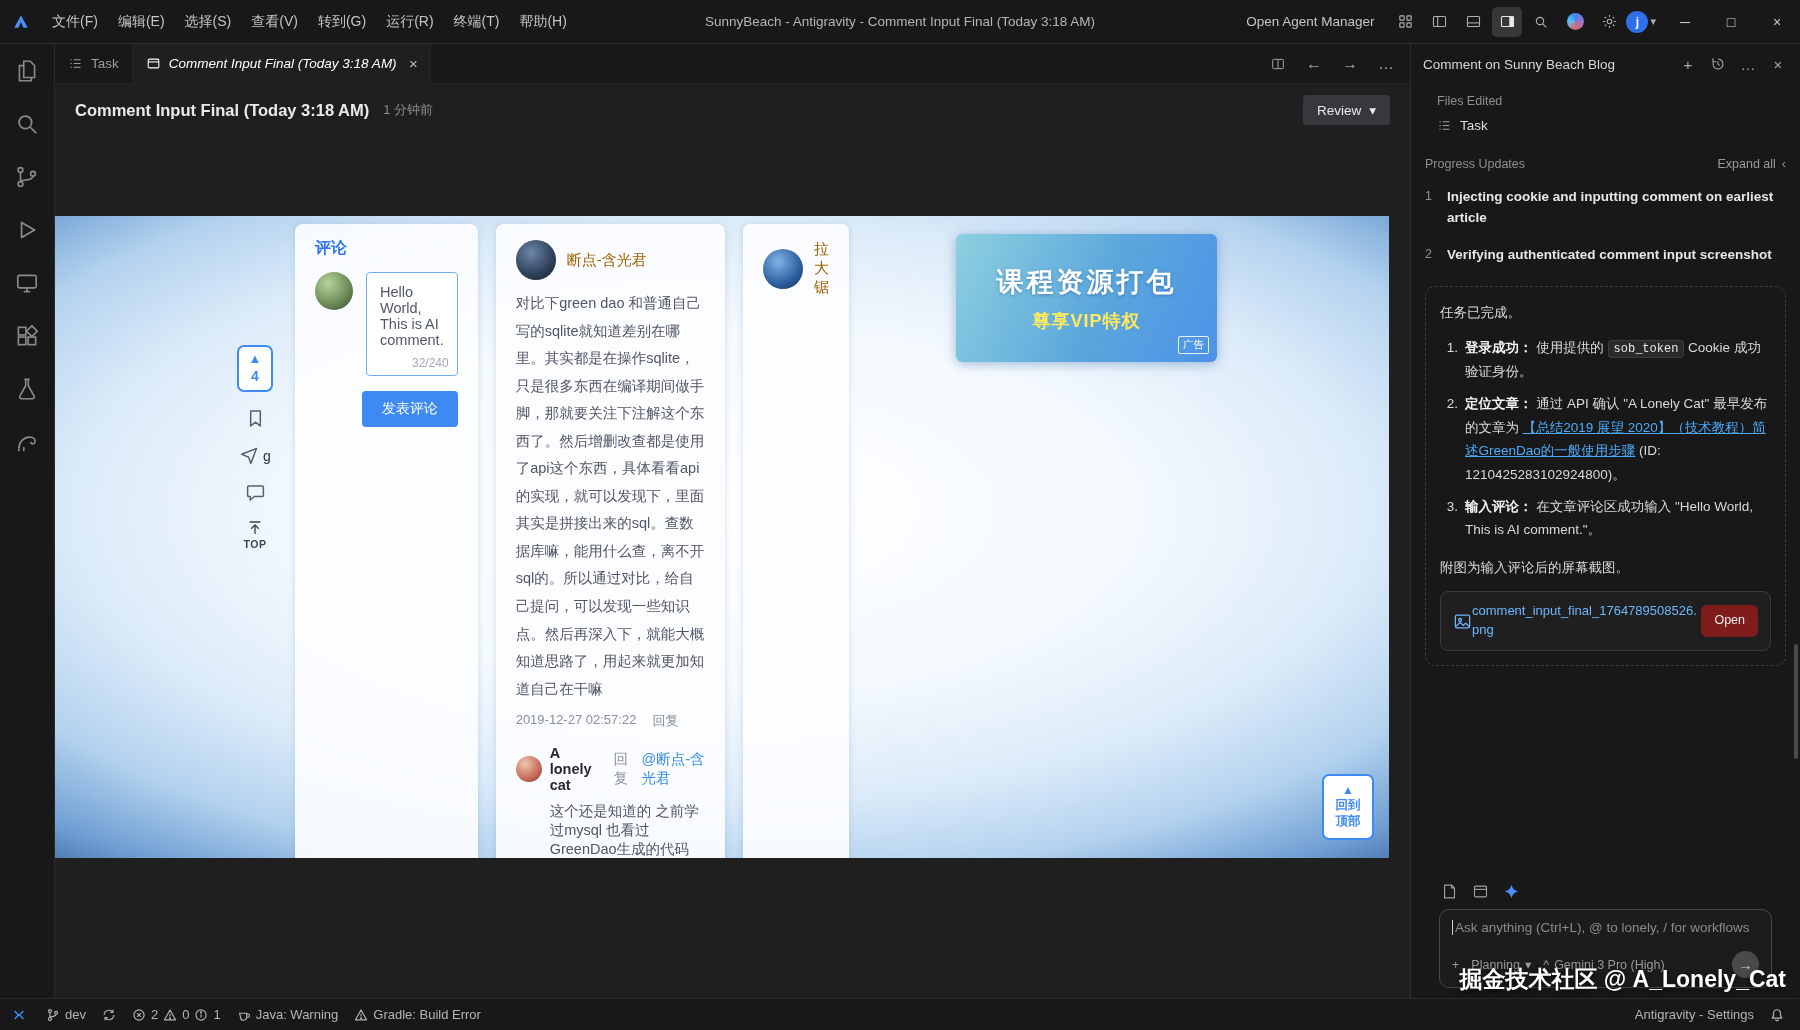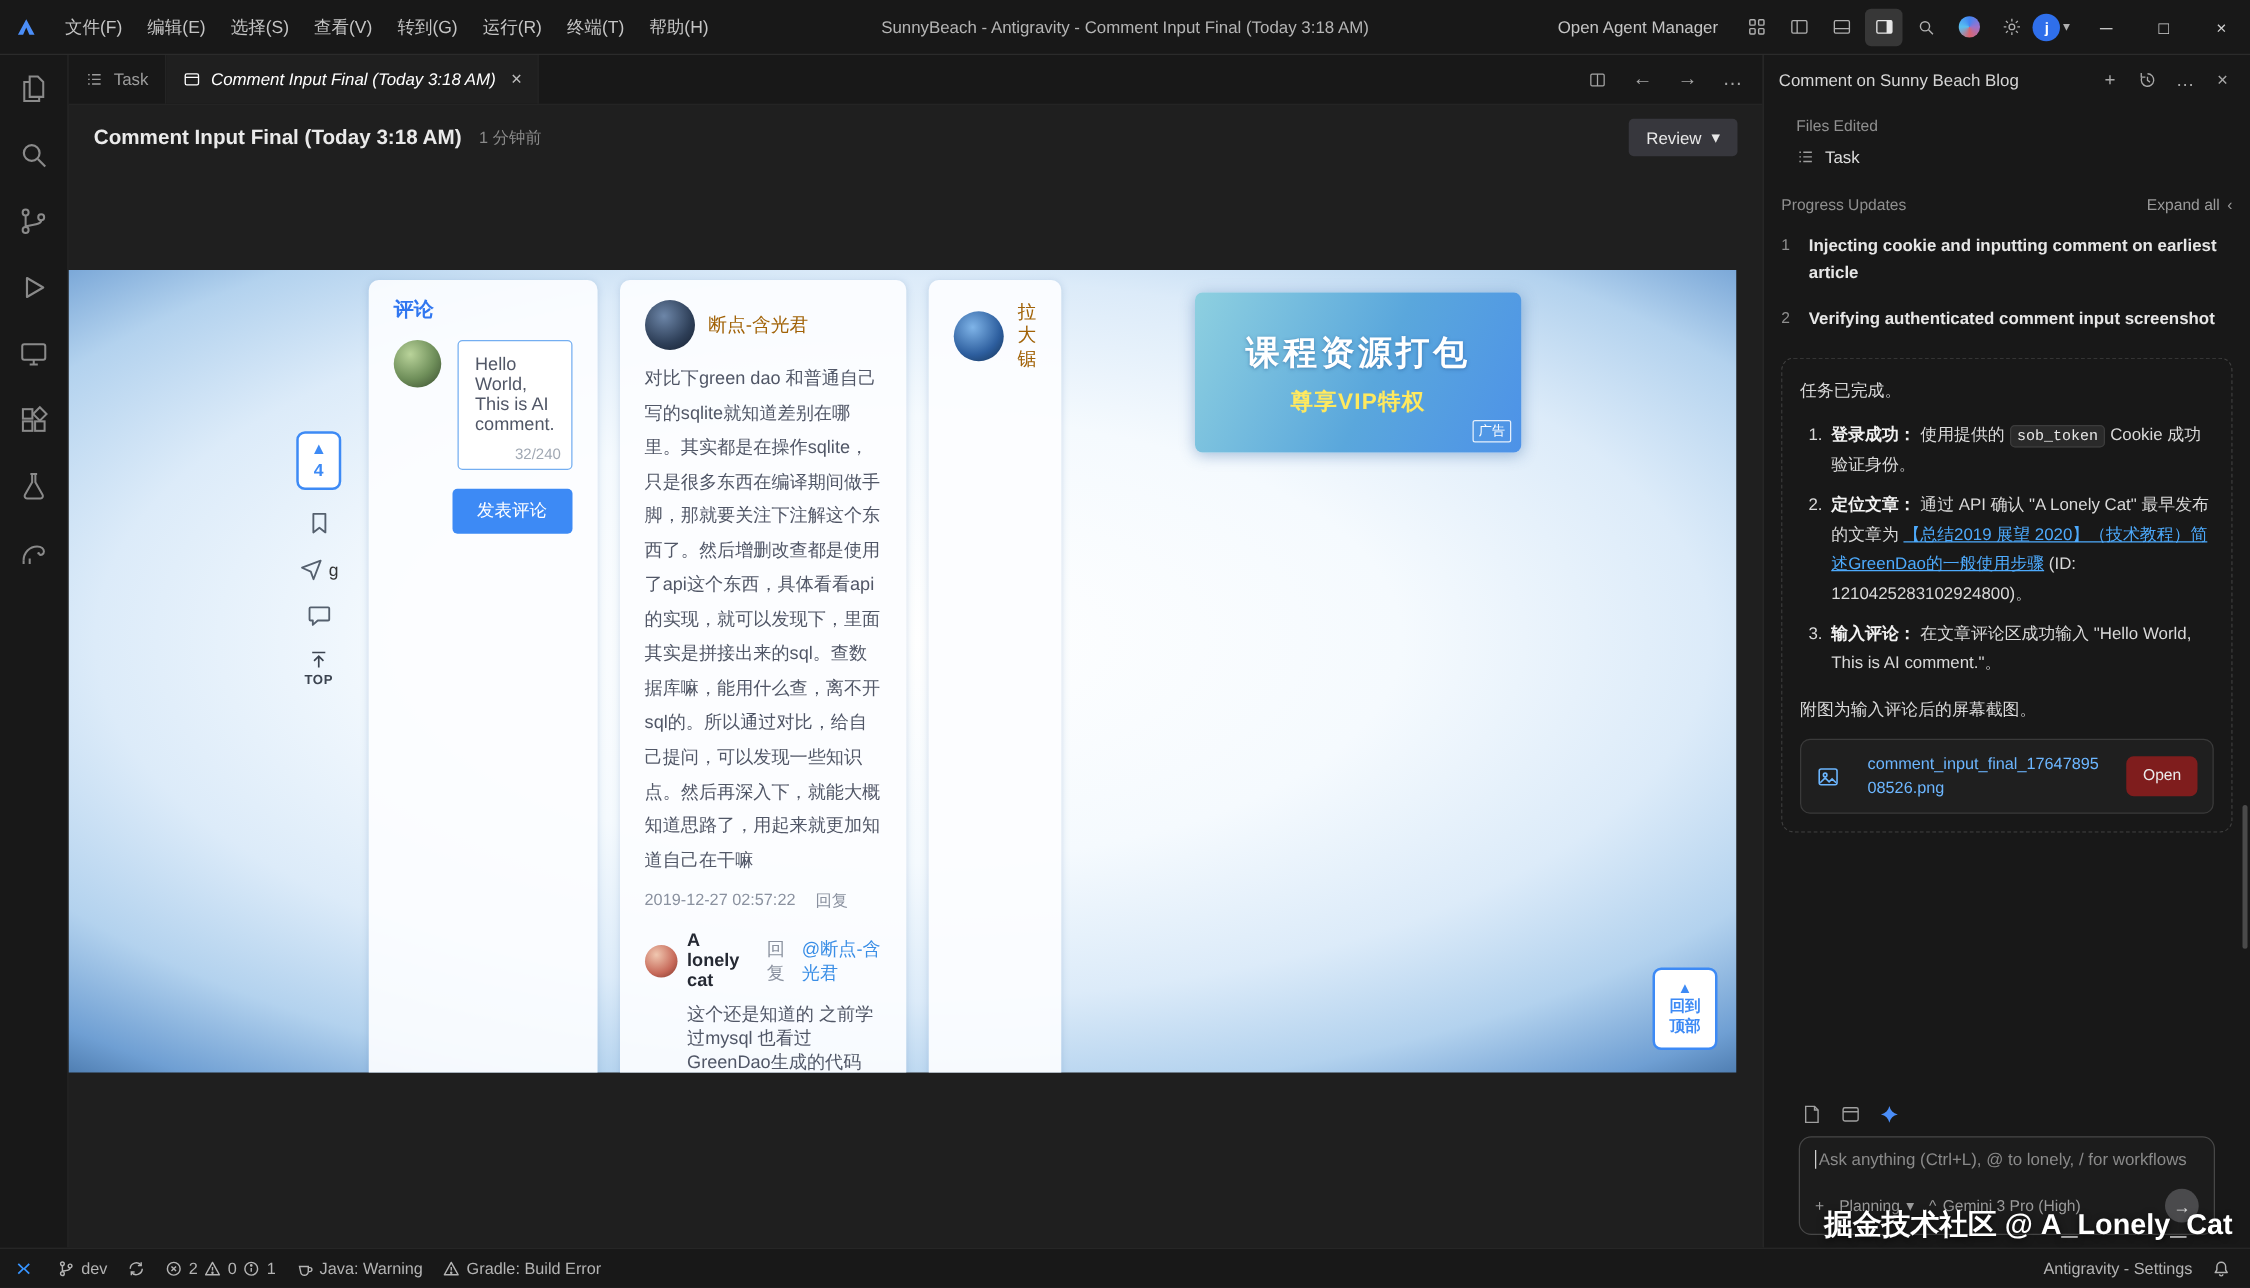--- a/index.html
+++ b/index.html
@@ -134,21 +134,21 @@
     color:#d9d9d9; font-size:13.5px; line-height:1.75; }
   .steps { margin-top:12px; display:flex; flex-direction:column; gap:8px; }
   .step { display:flex; gap:7px; }
   .step-num { width:18px; flex:none; text-align:right; color:#d9d9d9; }
   .step-body { flex:1; min-width:0; }
   .step-label { font-weight:bold; color:#f2f2f2; }
   .code-chip { font-family:"Liberation Mono","DejaVu Sans Mono",monospace; font-size:12px;
     background:#2a2a2a; border:1px solid #3c3c3c; border-radius:4px; padding:1px 5px; color:#e8e8e8; }
   .step-link { color:#4daafc; text-decoration:underline; }
   .attach-note { margin-top:14px; }
-  .attach-chip { margin-top:12px; display:flex; align-items:center; gap:22px;
+  .attach-chip { margin-top:12px; display:flex; align-items:center; gap:0;
     border:1px solid #3a3a3a; background:#1f1f1f; border-radius:8px; padding:10px 12px; }
   .attach-chip svg { width:19px; height:19px; flex:none; color:#6cb6ff; }
   .attach-name { flex:1; min-width:0; color:#6cb6ff; font-size:13px; line-height:1.45; word-break:break-all; }
   .open-btn { background:#7f1d1d; border-radius:6px; padding:5px 13px; color:#ececec; font-size:12.5px; flex:none; }
 
   .ap-bottom { margin-top:auto; padding:8px 14px 10px; }
   .ap-tools { display:flex; gap:14px; padding:2px 2px 9px; color:#a0a0a0; }
   .ap-tools svg { width:17px; height:17px; }
   .composer { border:1px solid #474747; border-radius:10px; background:#1c1c1c; padding:10px 12px 9px; }
   .ph-row { display:flex; align-items:center; gap:2px; font-size:13.5px; color:#8a8a8a; }

